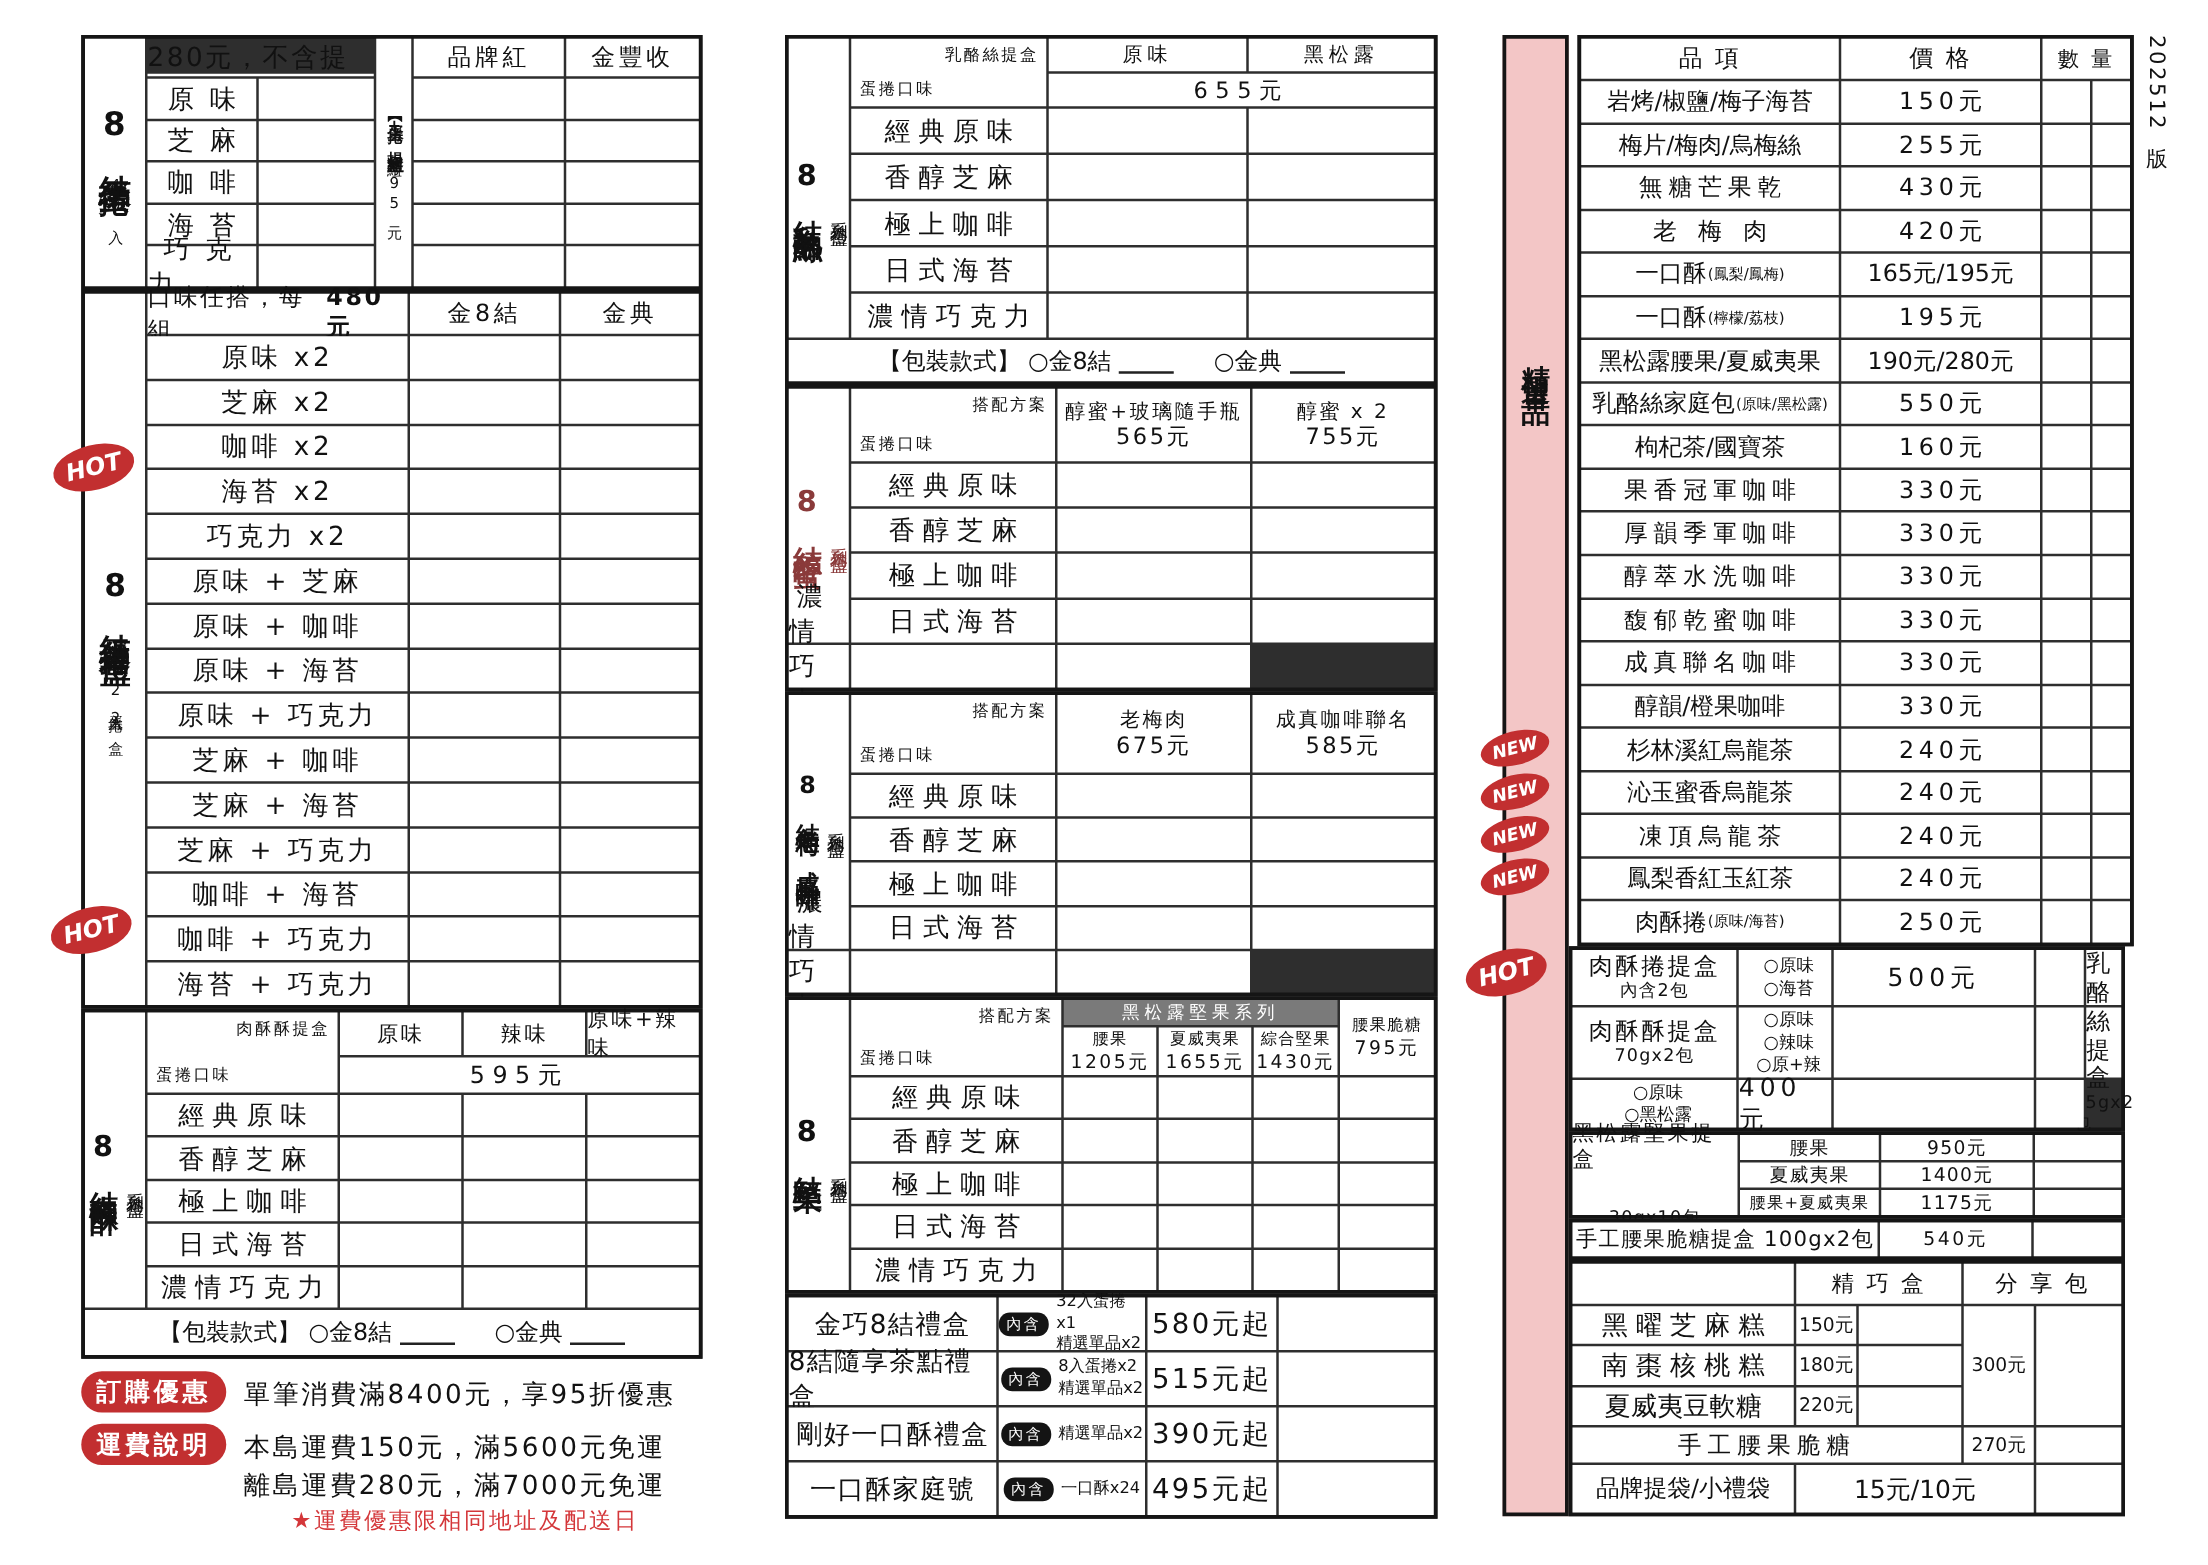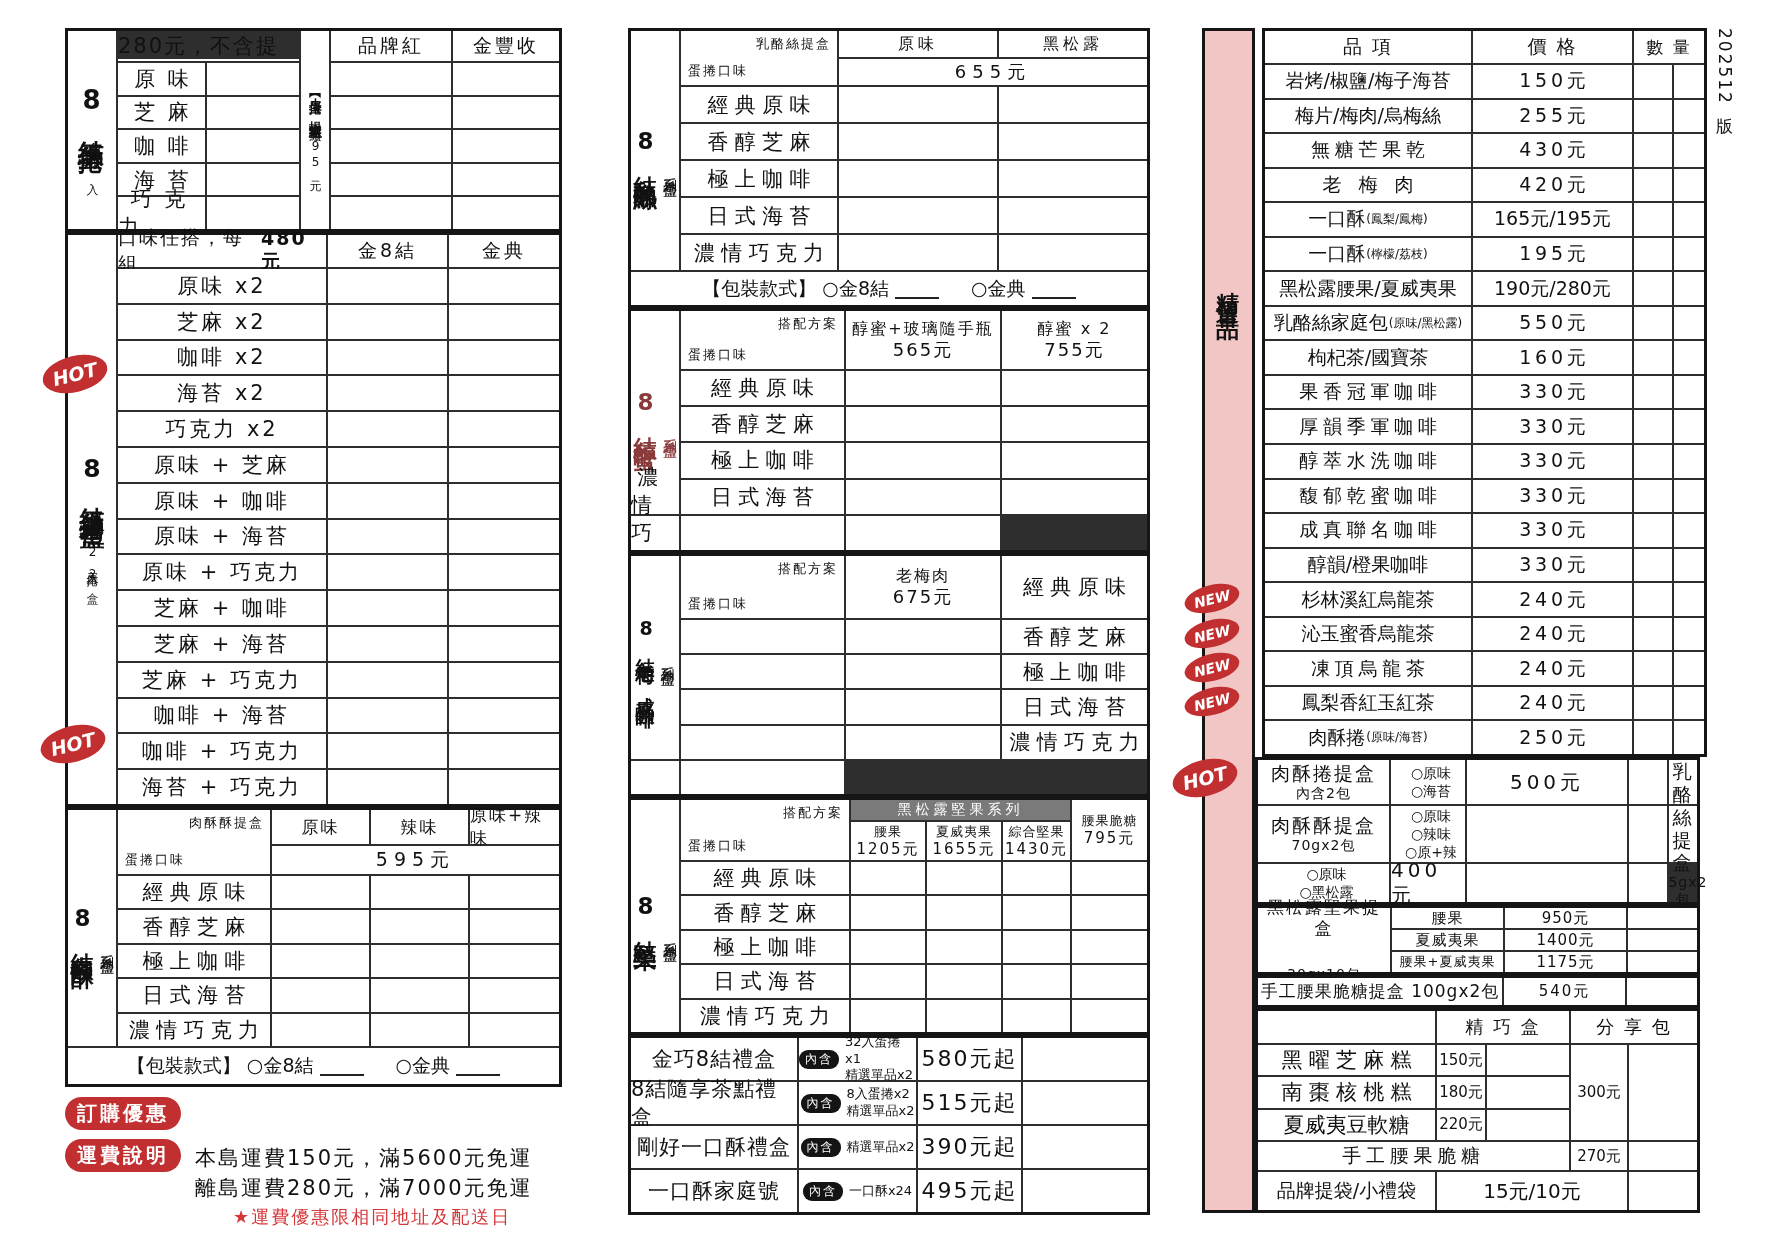--- a/index.html
+++ b/index.html
@@ -35,21 +35,21 @@
   .hotb{width:66px;height:36px;font-size:19px;}
   .newb{width:56px;height:27px;font-size:14px;}
   .pack{font-size:19px;gap:6px;}
   .pack .blank{width:44px;border-bottom:2px solid #222;height:18px;background:transparent;display:inline-block;}
   .nei{background:#141414;color:#fff;border-radius:9px;font-size:12px;padding:1px 6px;letter-spacing:2px;white-space:nowrap;}
   .contains{gap:6px;}
   .contains .lines{font-size:13px;text-align:left;line-height:1.3;}
   .setname{font-size:21px;letter-spacing:1px;}
   .nm .note{font-size:12px;margin-left:1px;}
   .opts{flex-direction:column;align-items:flex-start;justify-content:center;padding-left:6px;font-size:14px;line-height:1.3;}
-  .boxlbl{flex-direction:column;line-height:1.2;text-align:center;}
+  .boxlbl{flex-direction:column;line-height:1.2;}
   .boxlbl .t1{font-size:19px;letter-spacing:2px;} .boxlbl .t2{font-size:14px;letter-spacing:1px;}
   .notes{position:absolute;left:65px;top:1097px;width:500px;}
   .noterow{display:flex;align-items:flex-start;gap:14px;margin-bottom:9px;}
   .pill{background:#c22f30;color:#fff;border-radius:18px;padding:3px 12px;font-size:20px;font-weight:bold;letter-spacing:3px;white-space:nowrap;}
   .ntext{font-size:21px;letter-spacing:2px;padding-top:4px;}
   .nlines{font-size:21px;letter-spacing:2px;line-height:1.45;padding-top:4px;}
   .red{color:#d4373a;font-size:18px;letter-spacing:2px;}
   .version{position:absolute;left:1714px;top:28px;writing-mode:vertical-rl;font-size:17px;letter-spacing:2px;}
   .rsb{position:absolute;left:1202px;top:28px;width:53px;height:1185px;background:#f3c6c6;
        border:3px solid #151515;box-sizing:border-box;display:flex;justify-content:center;}
@@ -278,20 +278,24 @@
         </div>
       </div>
       <div class="diag ">
         <div class="dt" style="position: absolute;">搭配方案</div>
         <div class="db" style="position: absolute;">蛋捲口味</div>
       </div>
       <div class="hdr two">
         <div class="t1">老梅肉</div>
         <div class="t2">675元</div>
       </div>
+      <div class="hdr two">
+        <div class="t1">成真咖啡聯名</div>
+        <div class="t2">585元</div>
+      </div>
       <div class="w lbl" style="letter-spacing: 0.3em; text-indent: 0.3em;">經典原味</div>
       <div class="w entry"></div>
       <div class="w entry"></div>
       <div class="w lbl" style="letter-spacing: 0.3em; text-indent: 0.3em;">香醇芝麻</div>
       <div class="w entry"></div>
       <div class="w entry"></div>
       <div class="w lbl" style="letter-spacing: 0.3em; text-indent: 0.3em;">極上咖啡</div>
       <div class="w entry"></div>
       <div class="w entry"></div>
       <div class="w lbl" style="letter-spacing: 0.3em; text-indent: 0.3em;">日式海苔</div>
@@ -602,20 +606,21 @@
       <div class="w" style="font-size: 15px;">270元</div>
       <div class="w entry"></div>
       <div class="w" style="font-size: 19px;">品牌提袋/小禮袋</div>
       <div class="w" style="grid-column: 2 / 5; font-size: 20px;">15元/10元</div>
       <div class="w entry"></div>
     </div>
 
   <div class="notes">
     <div class="noterow">
       <span class="pill">訂購優惠</span>
+      <span class="ntext">單筆消費滿8400元，享95折優惠</span>
     </div>
     <div class="noterow">
       <span class="pill">運費說明</span>
       <div class="nlines">
         <div>本島運費150元，滿5600元免運</div>
         <div>離島運費280元，滿7000元免運</div>
         <div class="red" style="margin-left:38px;">★運費優惠限相同地址及配送日</div>
       </div>
     </div>
   </div>

